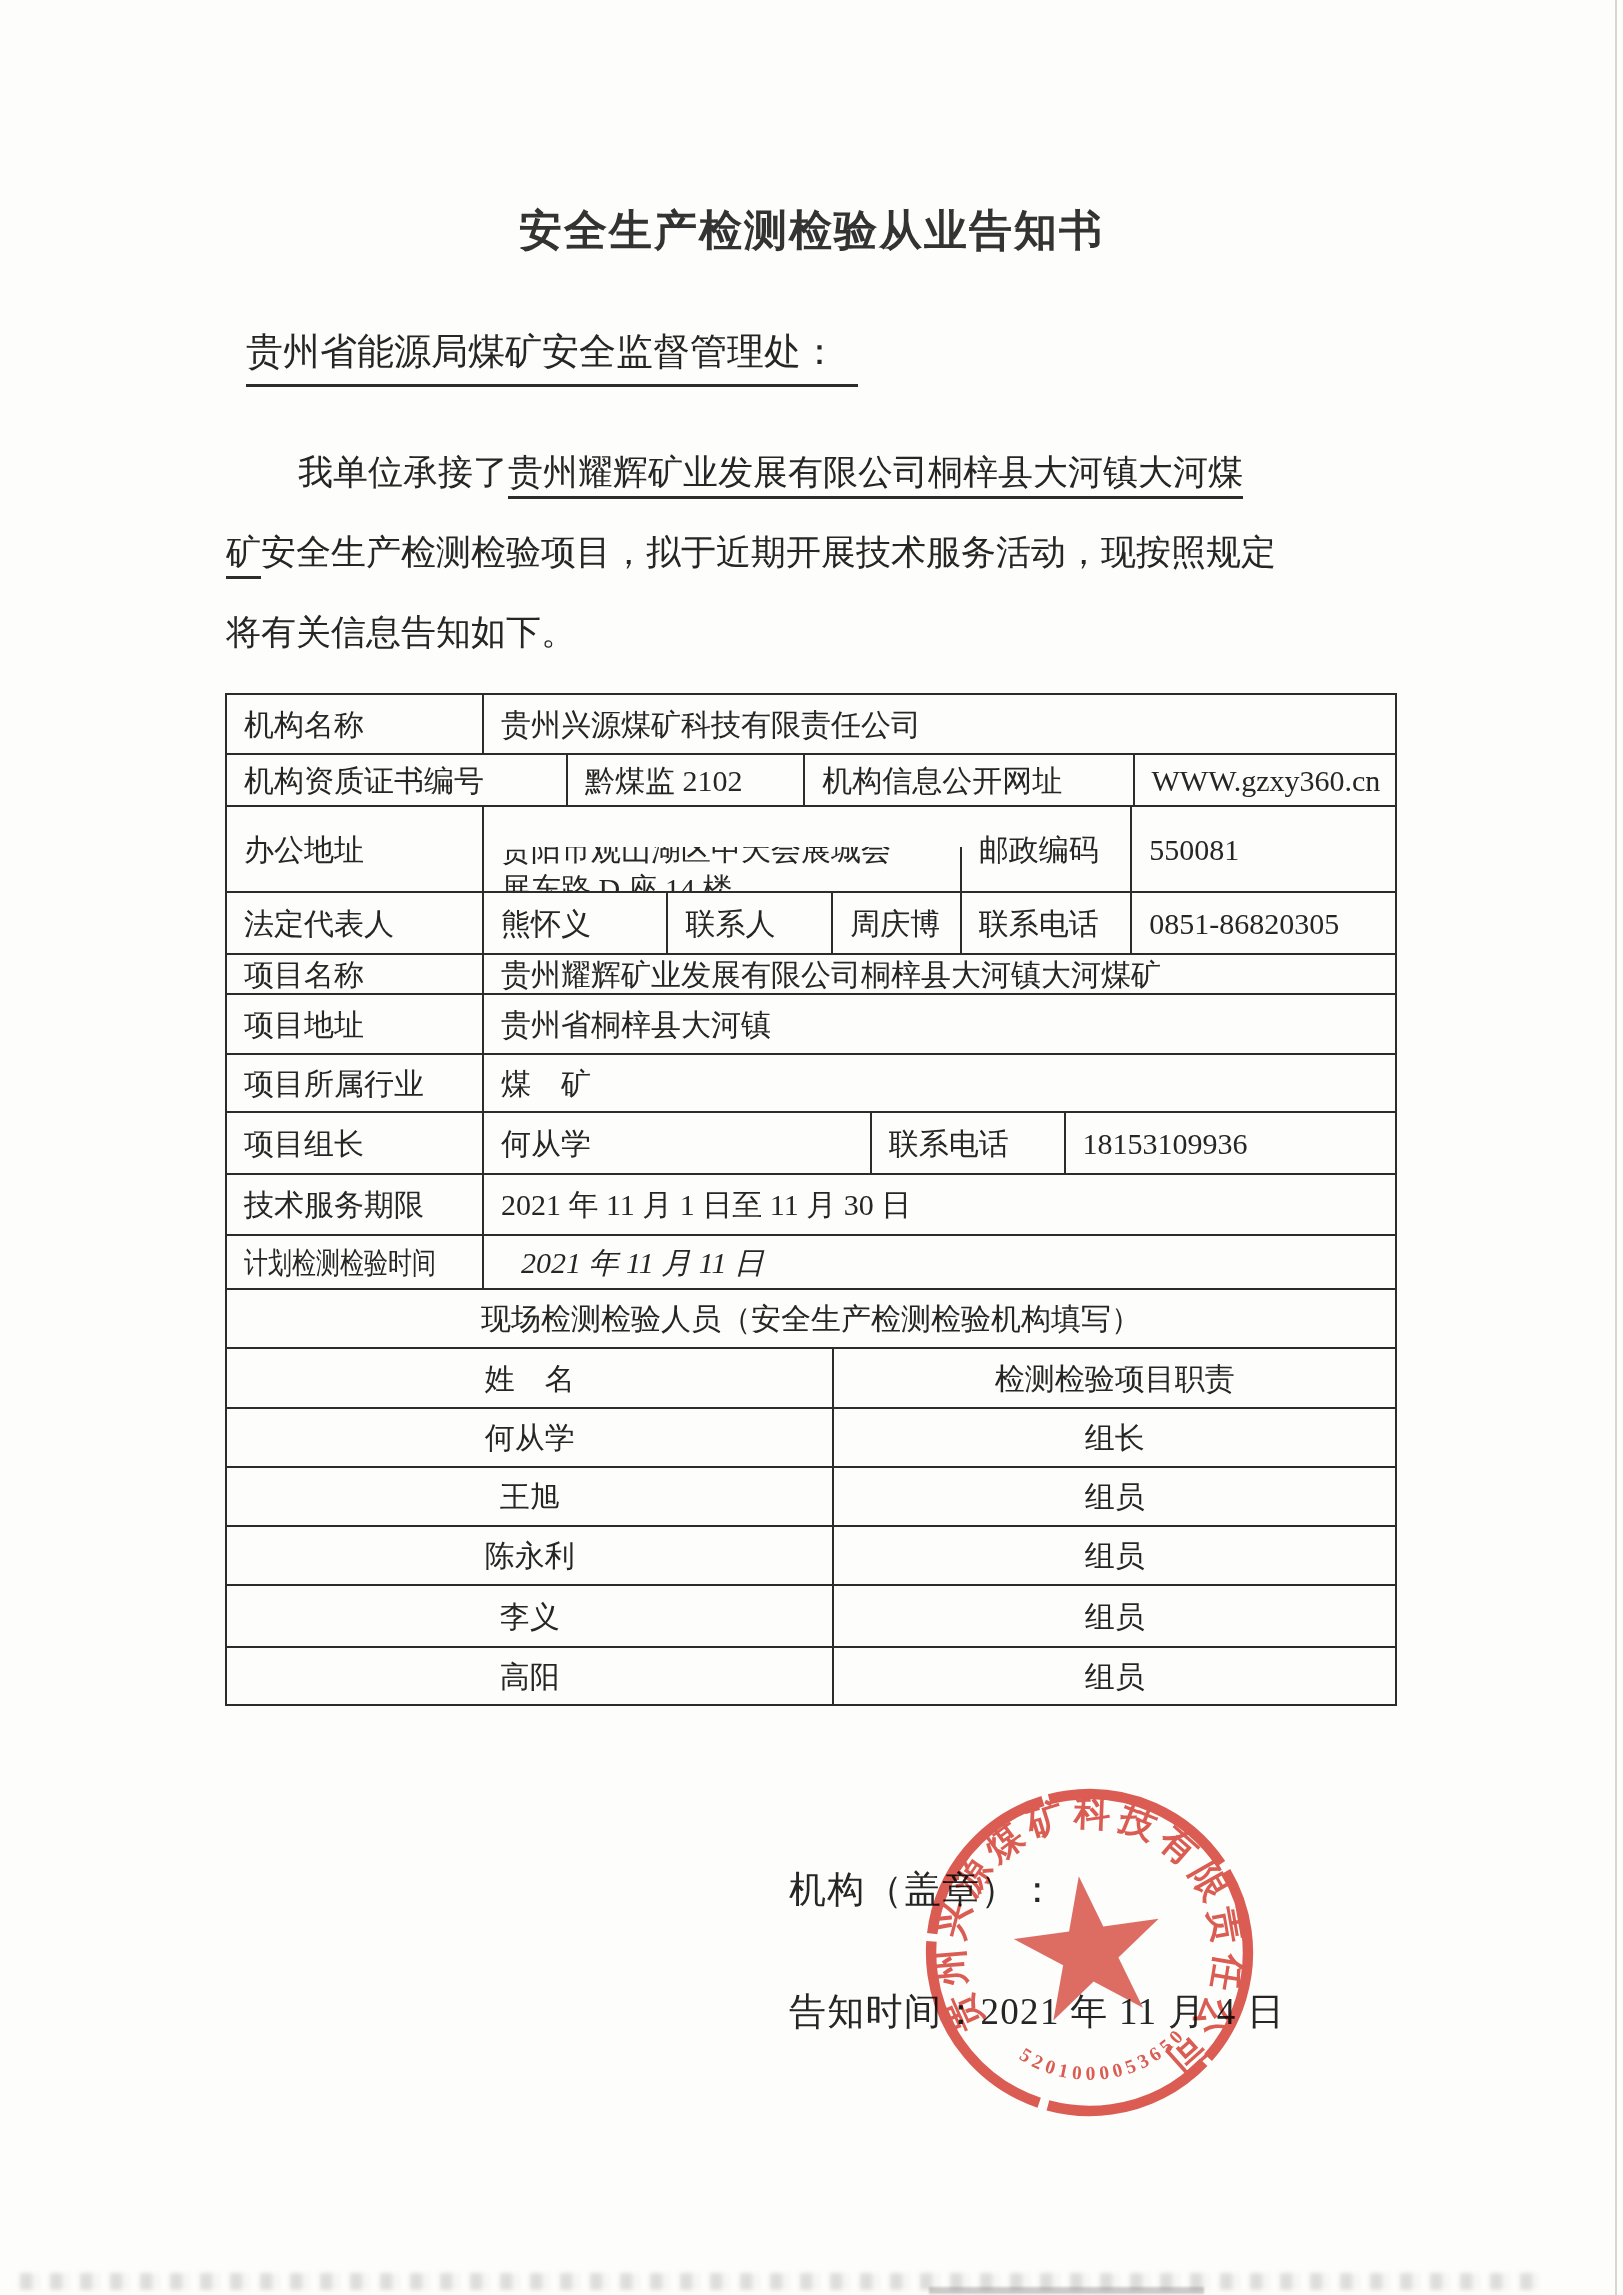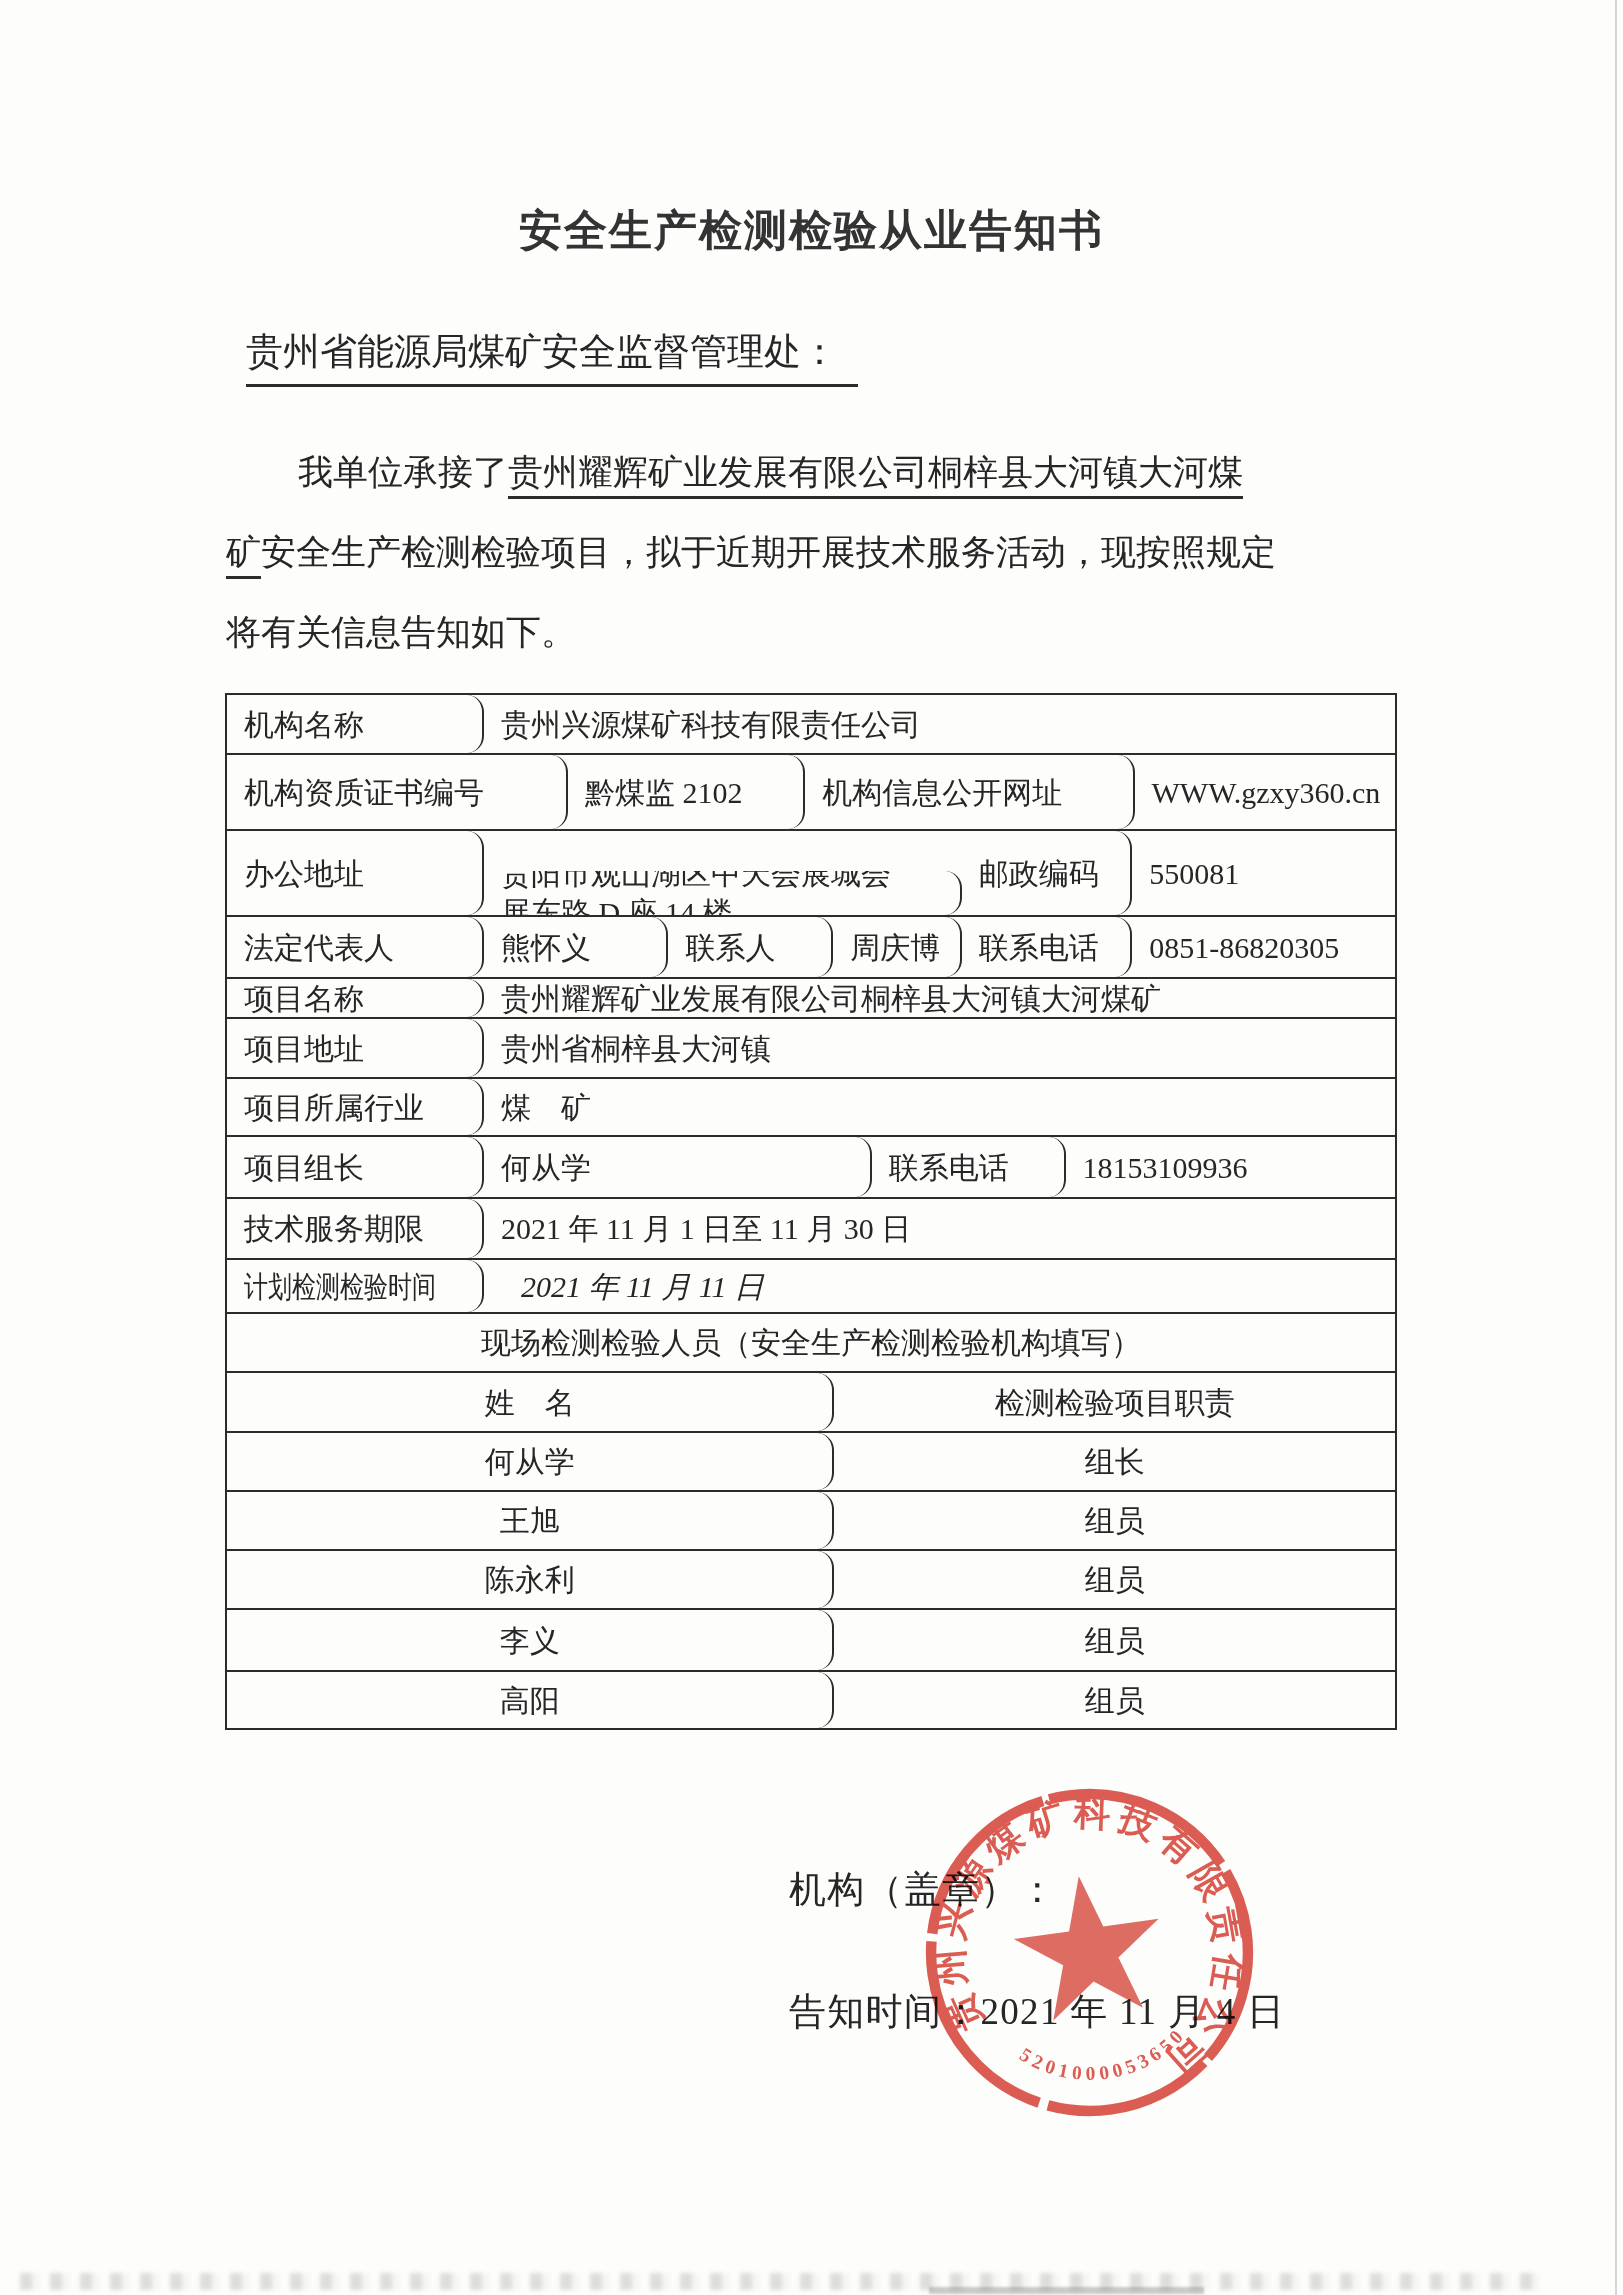--- a/index.html
+++ b/index.html
@@ -40,21 +40,20 @@
     font-size:30px;
   }
   .trow { display:flex; border-bottom:2px solid #2c2c2c; }
   .trow:last-child { border-bottom:none; }
   .tcell {
     display:flex; align-items:center;
     padding:10px 17px;
     border-right:2px solid #2c2c2c;
     overflow:hidden;
     line-height:1.3;
-    border-radius:17px;
   }
   .tcell:last-child { border-right:none; }
   .tcell.center { justify-content:center; text-align:center; }
   .prewrap { white-space:pre-line;margin-top:40px; }
   .squish {
     display:inline-block; white-space:nowrap;
     transform:scaleX(.8); transform-origin:left center;
   }
 
   .seal-label {
@@ -121,21 +120,21 @@
     <span class="pline">将有关信息告知如下。</span>
   </div>
 
   <div class="doc-table">
 
     <div class="trow" style="height:60px">
       <div class="tcell" style="width:22%">机构名称</div>
       <div class="tcell" style="width:78%">贵州兴源煤矿科技有限责任公司</div>
     </div>
 
-    <div class="trow" style="height:76px">
+    <div class="trow" style="height:52px">
       <div class="tcell" style="width:29.2%">机构资质证书编号</div>
       <div class="tcell" style="width:20.3%">黔煤监 2102</div>
       <div class="tcell" style="width:28.2%">机构信息公开网址</div>
       <div class="tcell" style="width:22.3%">WWW.gzxy360.cn</div>
     </div>
 
     <div class="trow" style="height:86px">
       <div class="tcell" style="width:22%">办公地址</div>
       <div class="tcell prewrap" style="width:40.9%">贵阳市观山湖区中天会展城会
 展东路 D 座 14 楼</div>

